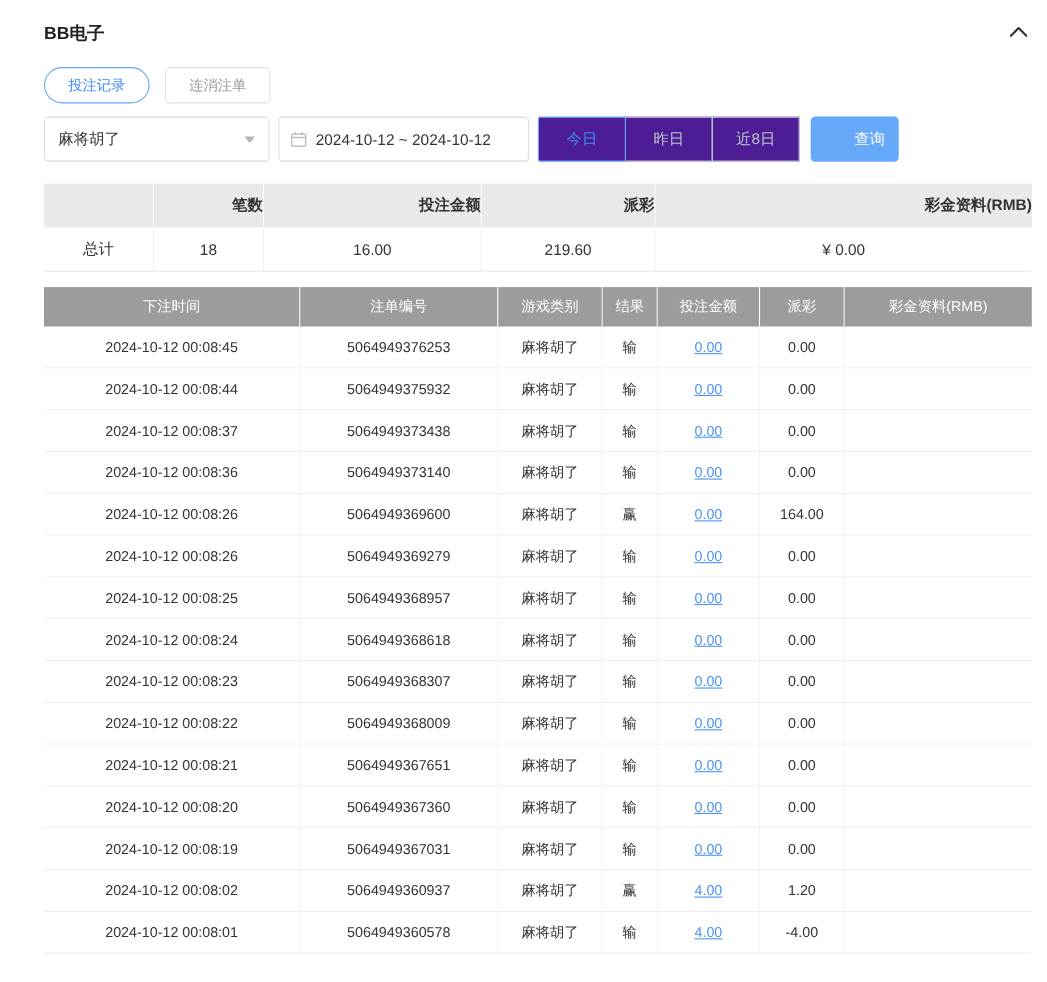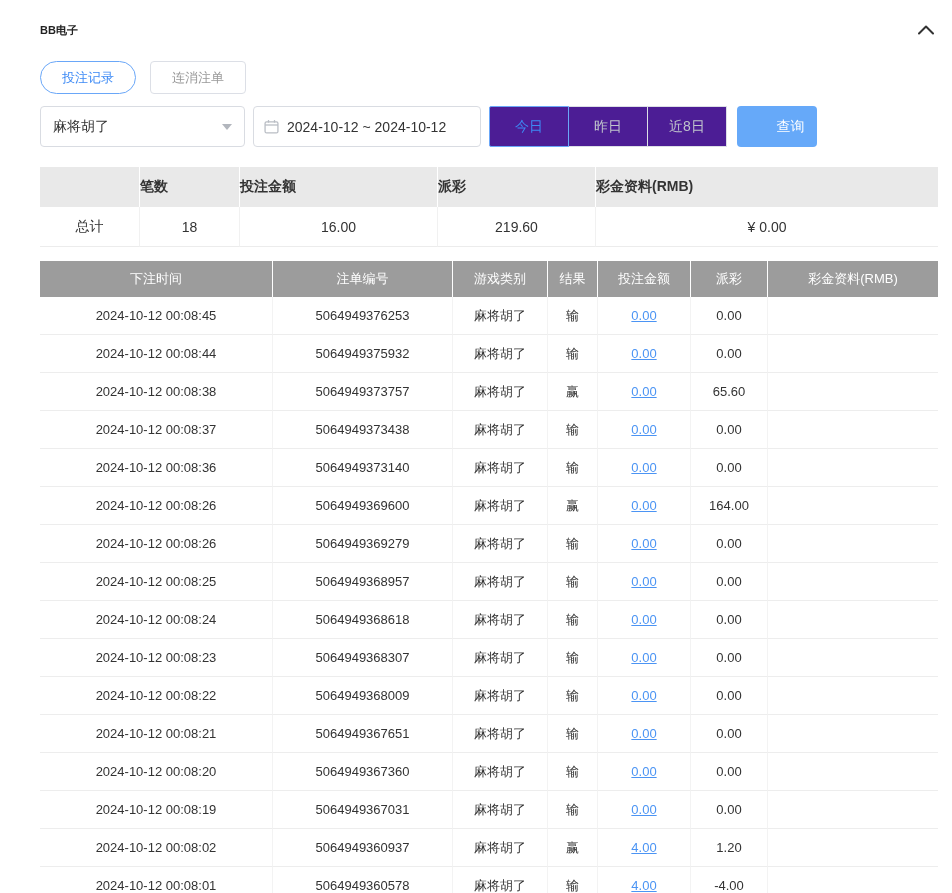--- a/index.html
+++ b/index.html
@@ -2,21 +2,21 @@
 <html><head>
 <meta charset="utf-8">
 <style>
   * { box-sizing: border-box; margin: 0; padding: 0; }
   html, body { width: 952px; height: 893px; overflow: hidden; background: #fff; }
   body { font-family: "Liberation Sans", "DejaVu Sans", sans-serif; color: #333; }
   .container { margin-left: 40px; width: 898px; }
 
   
   .panel-header { display: flex; justify-content: space-between; align-items: center; padding-top: 20px; height: 40px; }
-  .page-title { font-size: 11px; font-weight: bold; color: #222; }
+  .page-title { font-size: 16px; font-weight: bold; color: #222; }
   .collapse-btn { cursor: pointer; padding: 2px 4px; display: flex; align-items: center; }
 
   
   .tabs { margin-top: 21px; display: flex; align-items: center; }
   .tab { height: 33px; padding: 0 21px; display: inline-flex; align-items: center; font-size: 13px; background: #fff; cursor: pointer; }
   .tab.active { border: 1px solid #6aa7f8; color: #3d8af5; border-radius: 17px; }
   .tab.inactive { border: 1px solid #dcdfe6; color: #999; border-radius: 4px; margin-left: 14px; }
 
   
   .filter-row { margin-top: 12px; display: flex; align-items: center; }
@@ -26,21 +26,21 @@
   .date-box svg { margin-right: 8px; flex: none; }
   .btn-group { margin-left: 8px; display: flex; }
   .range-btn { height: 41px; width: 80px; background: #4c1d95; border: 1px solid #dcdfe6; font-size: 14px; color: #c0c4cc; cursor: pointer; font-family: inherit; }
   .range-btn + .range-btn { margin-left: -1px; }
   .range-btn.active { border: 1px solid #6aa7f8; color: #3d8af5; position: relative; z-index: 1; border-radius: 2px 0 0 2px; }
   .query-btn { margin-left: 10px; height: 41px; width: 80px; border: none; border-radius: 4px; background: #66a9f9; color: #fff; font-size: 14px; cursor: pointer; font-family: inherit; padding-left: 27px; }
 
   
   table { border-collapse: separate; border-spacing: 0; width: 898px; table-layout: fixed; }
   .summary-table { margin-top: 20px; }
-  .summary-table th { background: #e9e9e9; height: 40px; font-size: 14px; font-weight: bold; color: #333; text-align: left; border-right: 1px solid #fff; }
+  .summary-table th { background: #e9e9e9; height: 40px; font-size: 14px; font-weight: bold; color: #333; text-align: right; border-right: 1px solid #fff; }
   .summary-table th:last-child { border-right: none; }
   .summary-table td { height: 40px; font-size: 14px; text-align: center; background: #fff; border-bottom: 1px solid #ececec; border-right: 1px solid #f1f1f1; }
   .summary-table td:last-child { border-right: none; margin-top: 47px; }
 
   
   .bet-table { margin-top: 14px; }
   .bet-table th { background: #9c9c9c; color: #fff; height: 36px; font-size: 13px; font-weight: normal; text-align: center; border-right: 1px solid #fff; }
   .bet-table th:last-child { border-right: none; }
   .bet-table td { height: 38px; font-size: 13px; text-align: center; background: #fff; border-bottom: 1px solid #ededed; border-right: 1px solid #f3f3f3; color: #333; }
   .bet-table td:last-child { border-right: none; }
@@ -154,29 +154,20 @@
         <tr>
           <td>2024-10-12 00:08:44</td>
           <td>5064949375932</td>
           <td>麻将胡了</td>
           <td>输</td>
           <td><a class="bet-link">0.00</a></td>
           <td>0.00</td>
           <td></td>
         </tr>
         <tr>
-          <td>2024-10-12 00:08:38</td>
-          <td>5064949373757</td>
-          <td>麻将胡了</td>
-          <td>赢</td>
-          <td><a class="bet-link">0.00</a></td>
-          <td>65.60</td>
-          <td></td>
-        </tr>
-        <tr>
           <td>2024-10-12 00:08:37</td>
           <td>5064949373438</td>
           <td>麻将胡了</td>
           <td>输</td>
           <td><a class="bet-link">0.00</a></td>
           <td>0.00</td>
           <td></td>
         </tr>
         <tr>
           <td>2024-10-12 00:08:36</td>

